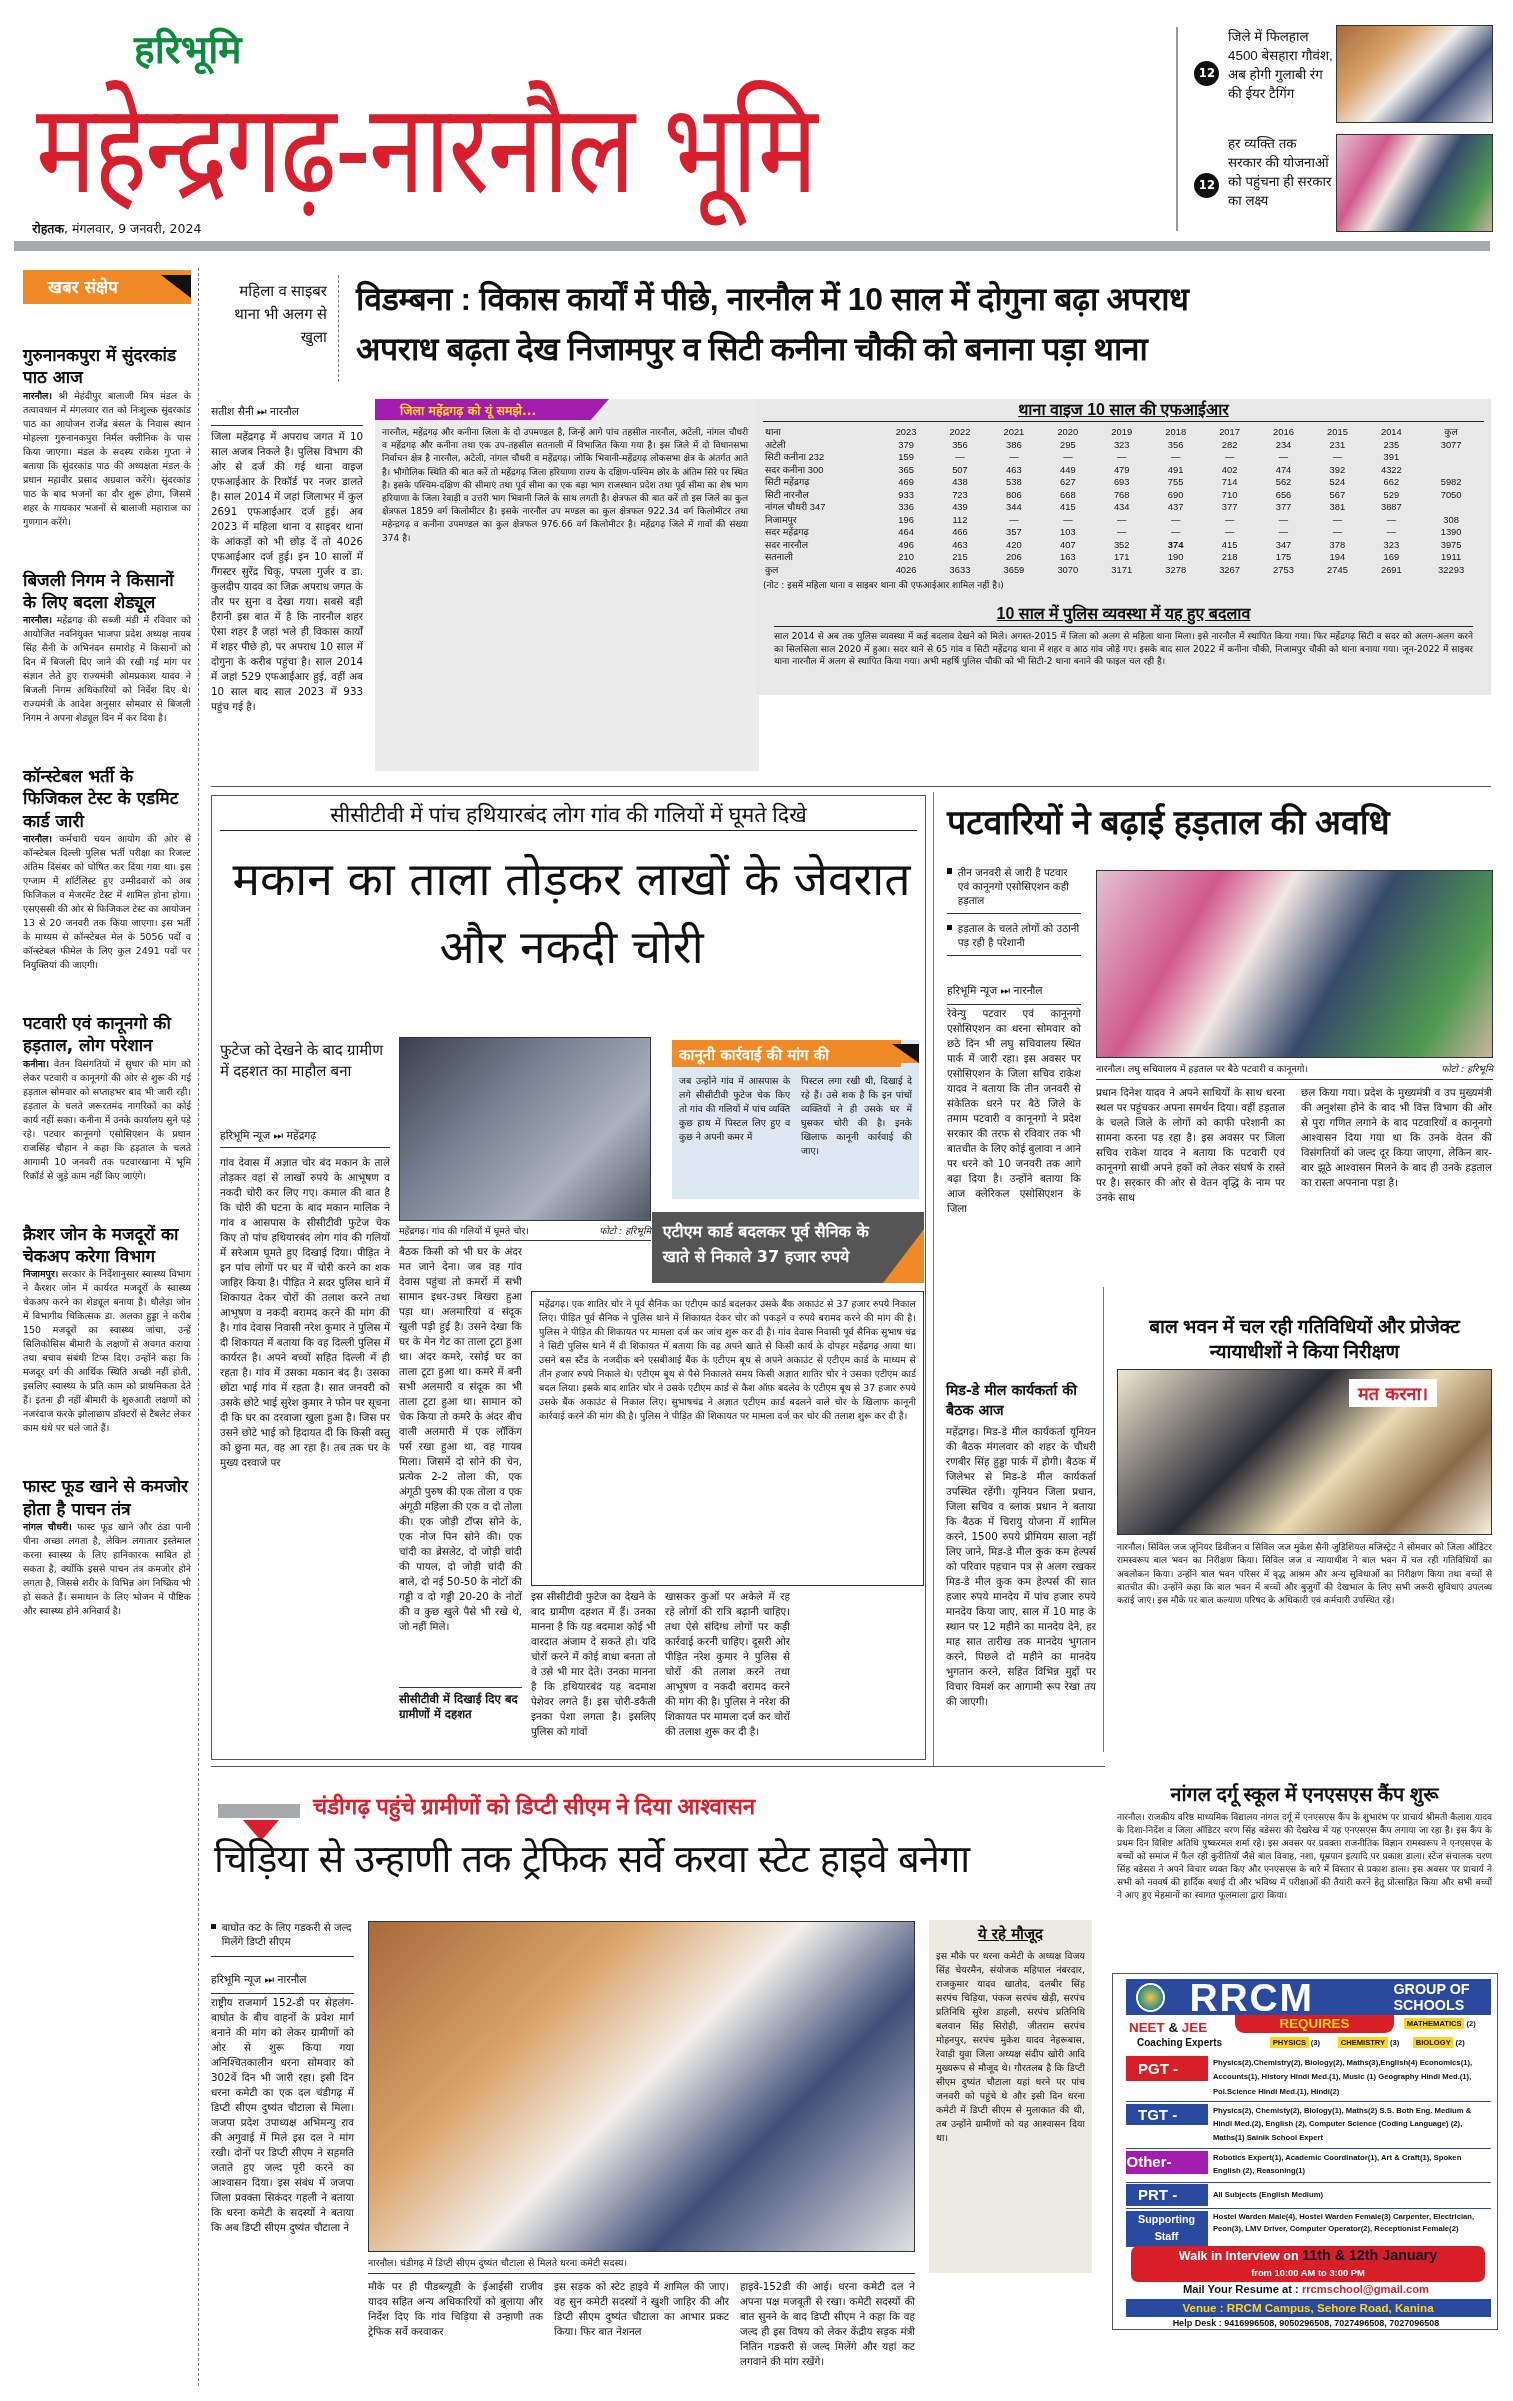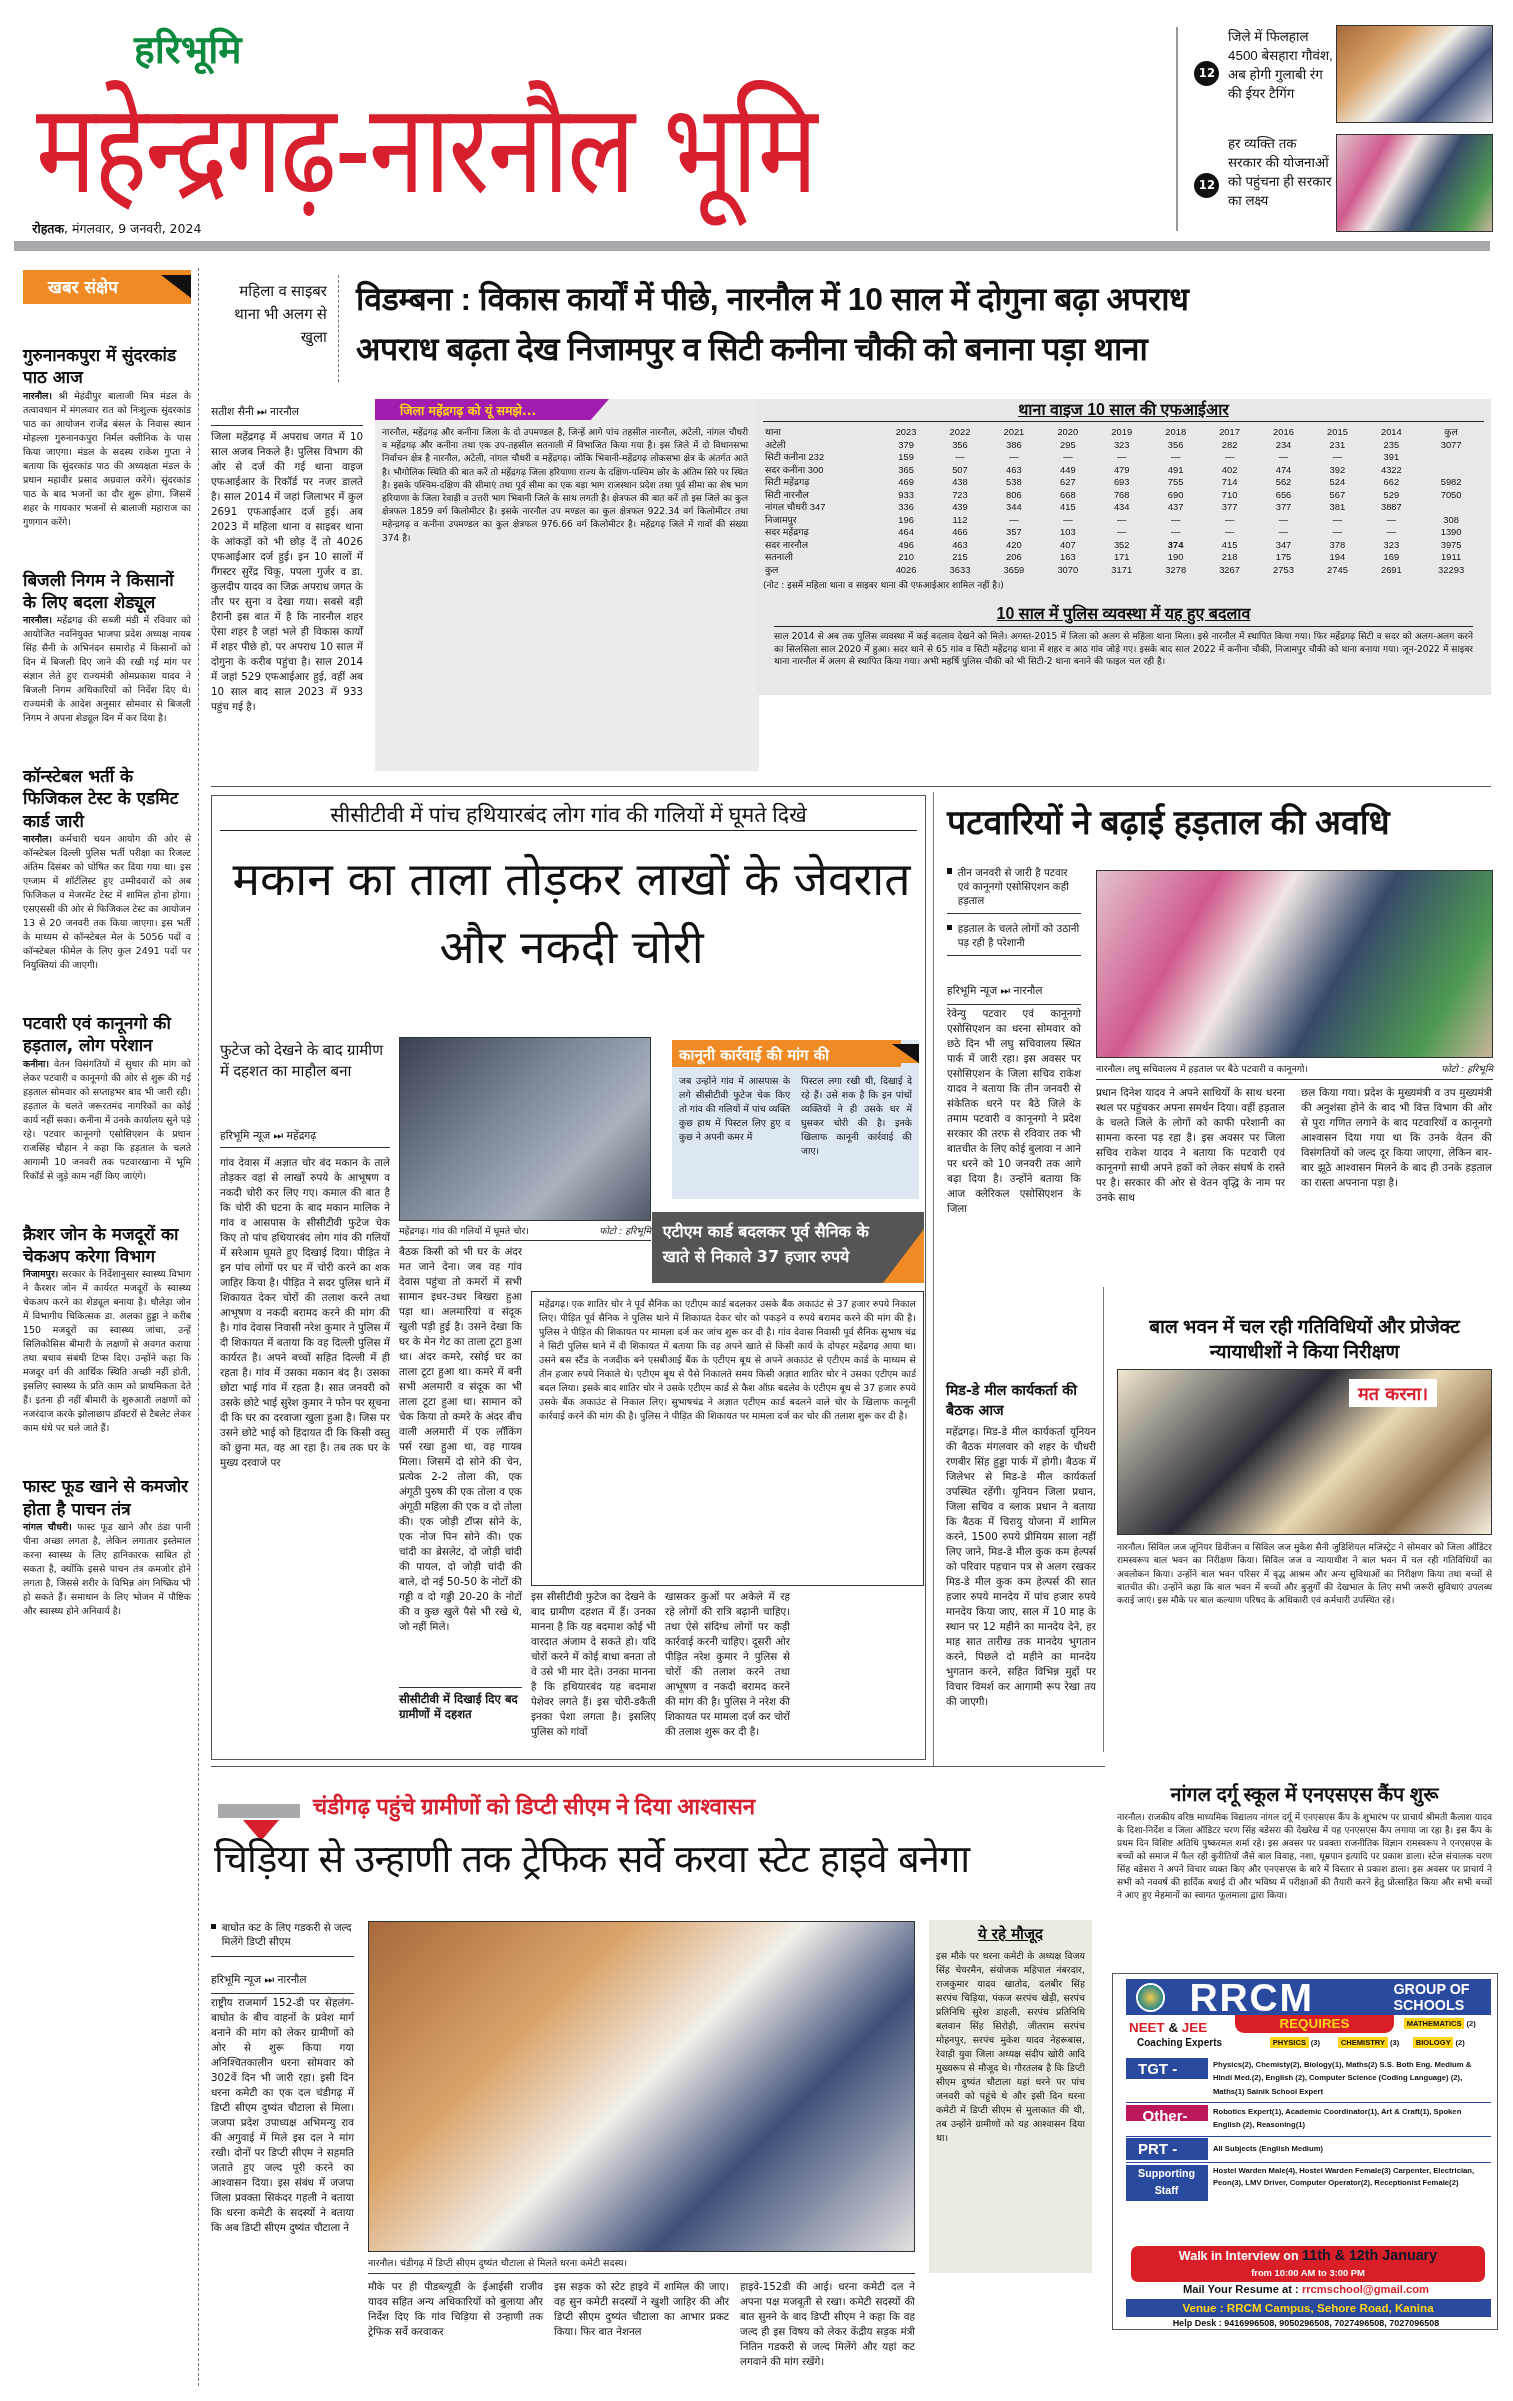--- a/index.html
+++ b/index.html
@@ -390,26 +390,30 @@
     <span>&amp;</span>
     <span style="color:#d81f27;">JEE</span>
   </div>
   <div class="abs bold" style="left:4px;top:63px;font-size:10px;margin-left:20px;">Coaching Experts</div>
   <div class="abs" style="left:291px;top:45px;font-size:7.6px;font-weight:bold;"><span style="background:#ffd51a;padding:0.9px 2.7px;">MATHEMATICS</span> <span>(2)</span></div>
   <div class="abs" style="left:157px;top:64px;font-size:7.6px;font-weight:bold;"><span style="background:#ffd51a;padding:0.9px 2.7px;">PHYSICS</span> <span>(3)</span></div>
   <div class="abs" style="left:225px;top:64px;font-size:7.6px;font-weight:bold;"><span style="background:#ffd51a;padding:0.9px 2.7px;">CHEMISTRY</span> <span>(3)</span></div>
   <div class="abs" style="left:300px;top:64px;font-size:7.6px;font-weight:bold;"><span style="background:#ffd51a;padding:0.9px 2.7px;">BIOLOGY</span> <span>(2)</span></div>
 
   <div class="abs" style="left:12.5px;top:82px;width:365px;">
+    <div style="display:flex;height:46px;border-bottom:1.8px solid #2a4aa0;">
+      <div class="bold" style="width:82px;background:#d81f27;color:#fff;font-size:15px;line-height:25px;padding-left:12.5px;height:25px;">PGT -</div>
+      <div class="bold" style="flex:1;font-size:7.7px;line-height:14.3px;padding-left:5.4px;">Physics(2),Chemistry(2), Biology(2), Maths(3),English(4) Economics(1), Accounts(1), History Hindi Med.(1), Music (1) Geography Hindi Med.(1), Pol.Science Hindi Med.(1), Hindi(2)</div>
+    </div>
     <div style="display:flex;height:45px;border-bottom:1.8px solid #2a4aa0;margin-top:1.8px;">
       <div class="bold" style="width:82px;background:#2a4aa0;color:#fff;font-size:15px;line-height:21.4px;padding-left:12.5px;height:21.4px;">TGT -</div>
       <div class="bold" style="flex:1;font-size:7.7px;line-height:13.4px;padding-left:5.4px;">Physics(2), Chemisty(2), Biology(1), Maths(2) S.S. Both Eng. Medium &amp; Hindi Med.(2), English (2), Computer Science (Coding Language) (2), Maths(1) Sainik School Expert</div>
     </div>
     <div style="display:flex;height:32px;border-bottom:1.8px solid #2a4aa0;margin-top:1.8px;">
-      <div class="bold" style="width:82px;background:#be185d;color:#fff;font-size:15px;line-height:21.4px;padding-left:17px;height:16px;">Other-</div>
+      <div class="bold" style="width:82px;background:#a21caf;color:#fff;font-size:15px;line-height:21.4px;padding-left:1px;height:23px;">Other-</div>
       <div class="bold" style="flex:1;font-size:7.7px;line-height:13.4px;padding-left:5.4px;">Robotics Expert(1), Academic Coordinator(1), Art &amp; Craft(1), Spoken English (2), Reasoning(1)</div>
     </div>
     <div style="display:flex;height:25px;border-bottom:1.8px solid #2a4aa0;margin-top:1.8px;">
       <div class="bold" style="width:82px;background:#2a4aa0;color:#fff;font-size:15px;line-height:21.4px;padding-left:12.5px;height:21.4px;">PRT -</div>
       <div class="bold" style="flex:1;font-size:7.7px;line-height:21.4px;padding-left:5.4px;">All Subjects (English Medium)</div>
     </div>
     <div style="display:flex;height:38px;margin-top:1.8px;">
       <div class="bold" style="width:82px;background:#2a4aa0;color:#fff;font-size:10.7px;line-height:17px;text-align:center;height:36px;">Supporting Staff</div>
       <div class="bold" style="flex:1;font-size:7.7px;line-height:12px;padding-left:5.4px;">Hostel Warden Male(4), Hostel Warden Female(3) Carpenter, Electrician, Peon(3), LMV Driver, Computer Operator(2), Receptionist Female(2)</div>
     </div>

